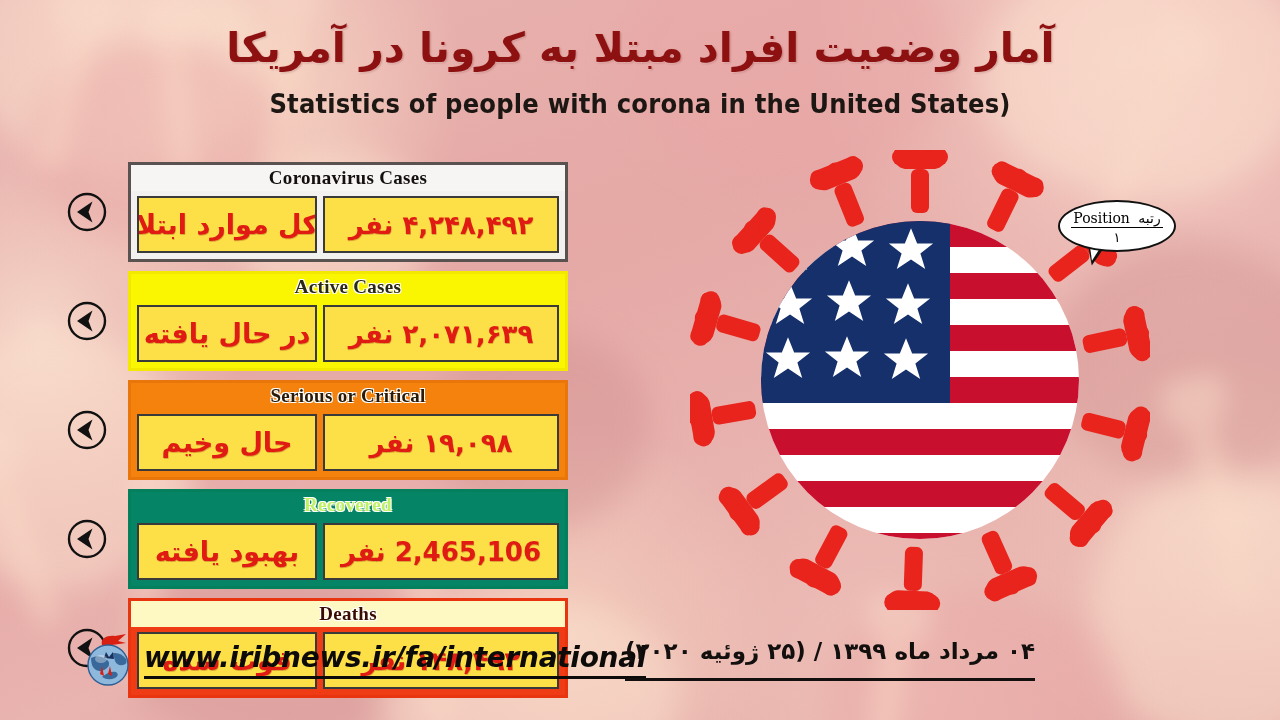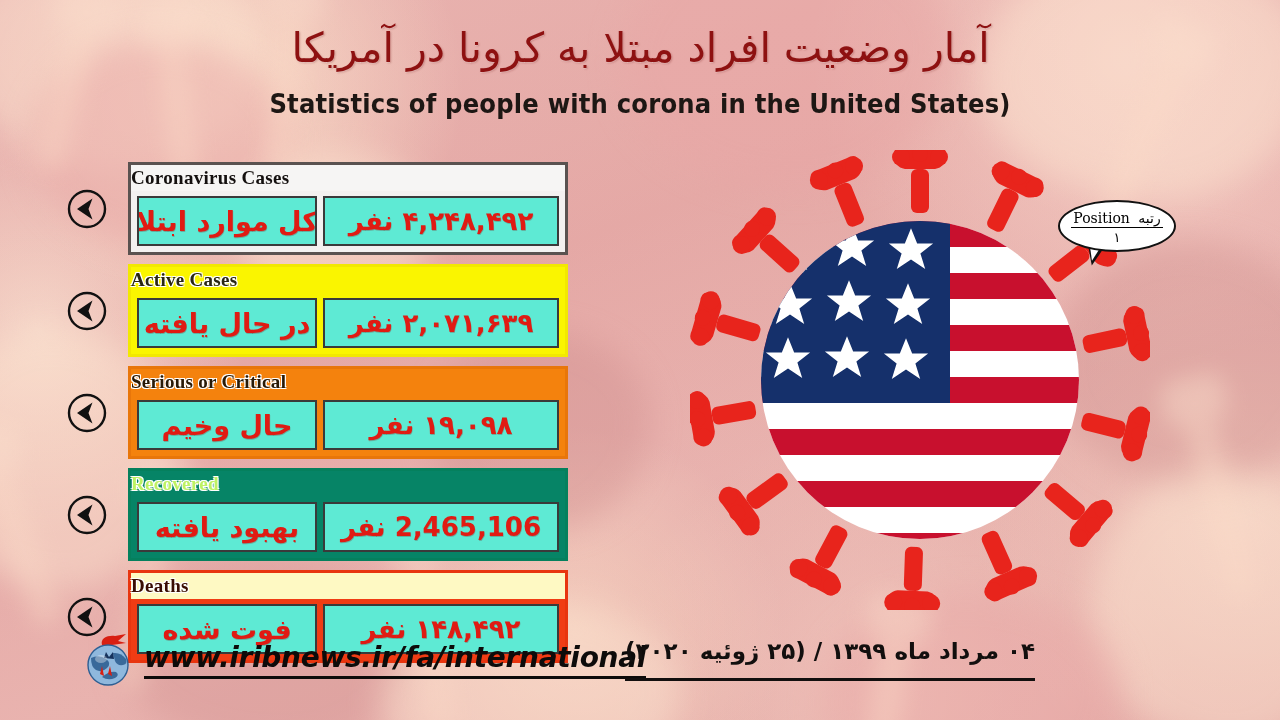--- a/index.html
+++ b/index.html
@@ -59,21 +59,21 @@
   #bg-veil {
     position:absolute; inset:0;
     background:linear-gradient(180deg, rgba(232,170,168,.16) 0%, rgba(226,160,158,.10) 50%, rgba(232,174,170,.20) 100%);
   }
 
   
   #title-fa {
     position:absolute; left:1px; right:0; top:26px;
     text-align:center;
     font-family:"DejaVu Sans", sans-serif;
-    font-weight:normal;
+    font-weight:bold;
     font-size:41px;
     line-height:1.12;
     color:#8e1111;
     letter-spacing:-0.5px;
     text-shadow:0 1px 0 rgba(255,255,255,.25), 1px 1px 2px rgba(120,20,20,.30);
     direction:rtl;
   }
   #title-en {
     position:absolute; left:0; right:0; top:88px;
     text-align:center;
@@ -90,39 +90,39 @@
 
   .stat-row { position:relative; margin-bottom:9px; }
 
   .row-card {
     border:3px solid #555;
     background:#fff;
     padding:0 0 6px 0;
   }
   .row-head {
     direction:ltr;
-    text-align:left;
+    text-align:center;
     font-family:"Liberation Serif","DejaVu Serif", serif;
     font-weight:bold;
     font-size:19px;
     line-height:26px;
     height:26px;
     letter-spacing:.3px;
   }
   .row-body {
     display:flex;
     flex-direction:row-reverse;
     gap:6px;
     padding:5px 6px 0 6px;
     direction:rtl;
   }
   .cell {
-    background:#5eead4;
+    background:#fde047;
     border:2px solid #3a3a3a;
-    height:50px;
+    height:57px;
     display:flex; align-items:center; justify-content:center;
     overflow:hidden;
   }
   .cell-label { flex:0 0 180px; }
   .cell-value { flex:1 1 auto; }
 
   .fa-text {
     font-family:"DejaVu Sans", sans-serif;
     font-weight:bold;
     font-size:27px;

